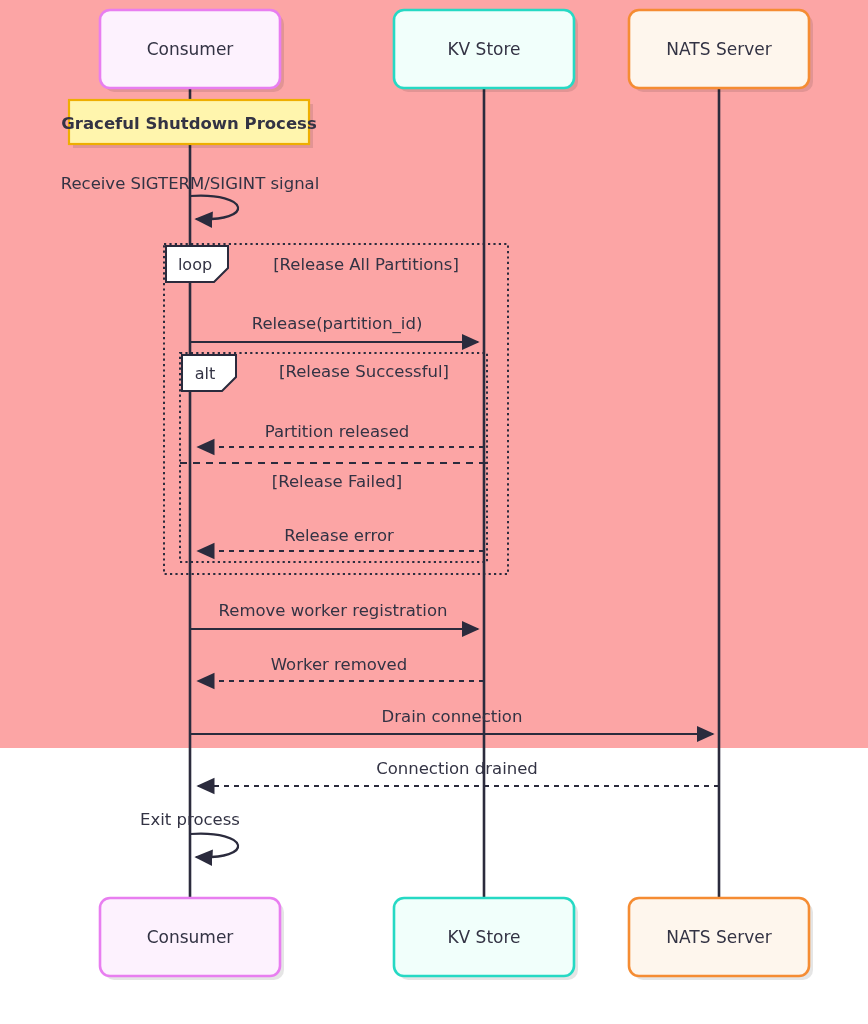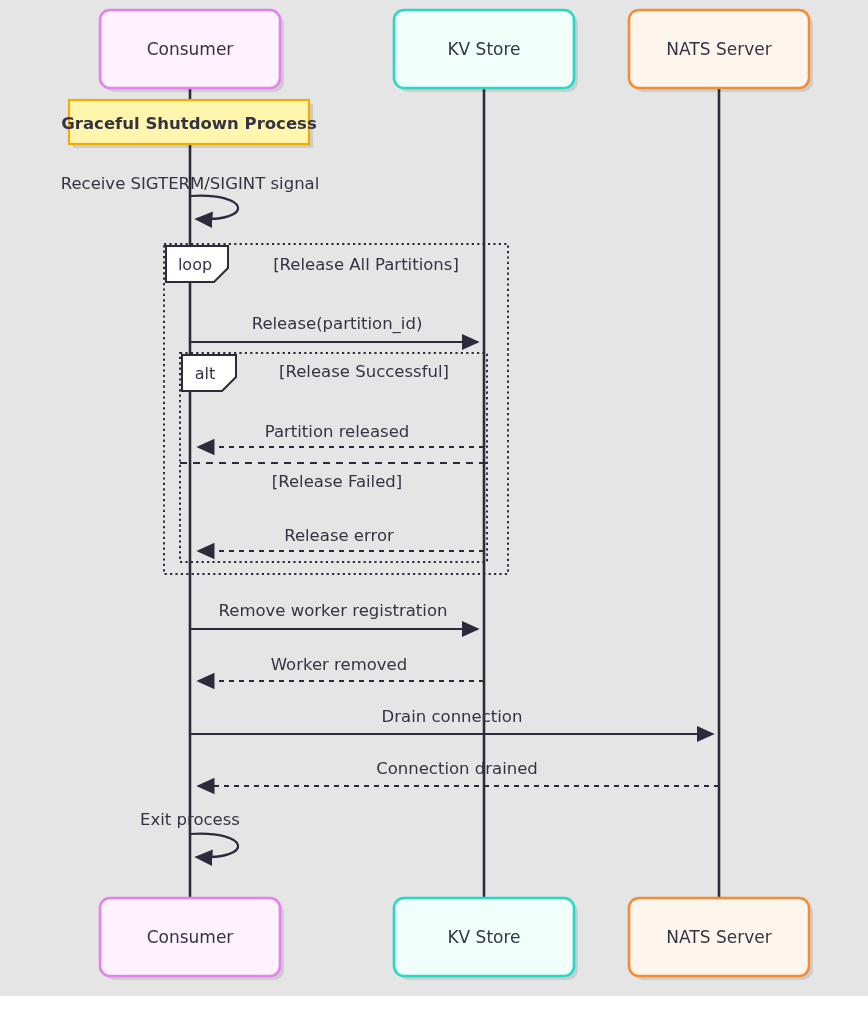--- a/index.html
+++ b/index.html
@@ -8,22 +8,22 @@
     padding: 0;
     background: #ffffff;
     width: 868px;
     height: 1024px;
     overflow: hidden;
     font-family: "DejaVu Sans", "Liberation Sans", sans-serif;
   }
   #diagram-root {
     position: relative;
     width: 868px;
-    height: 996px;
-    background: #e5e5e5;
+    height: 748px;
+    background: #fca5a5;
   }
   svg.seq {
     display: block;
     width: 868px;
     height: 1024px;
   }
   text {
     font-family: "DejaVu Sans", "Liberation Sans", sans-serif;
     fill: #333344;
   }

